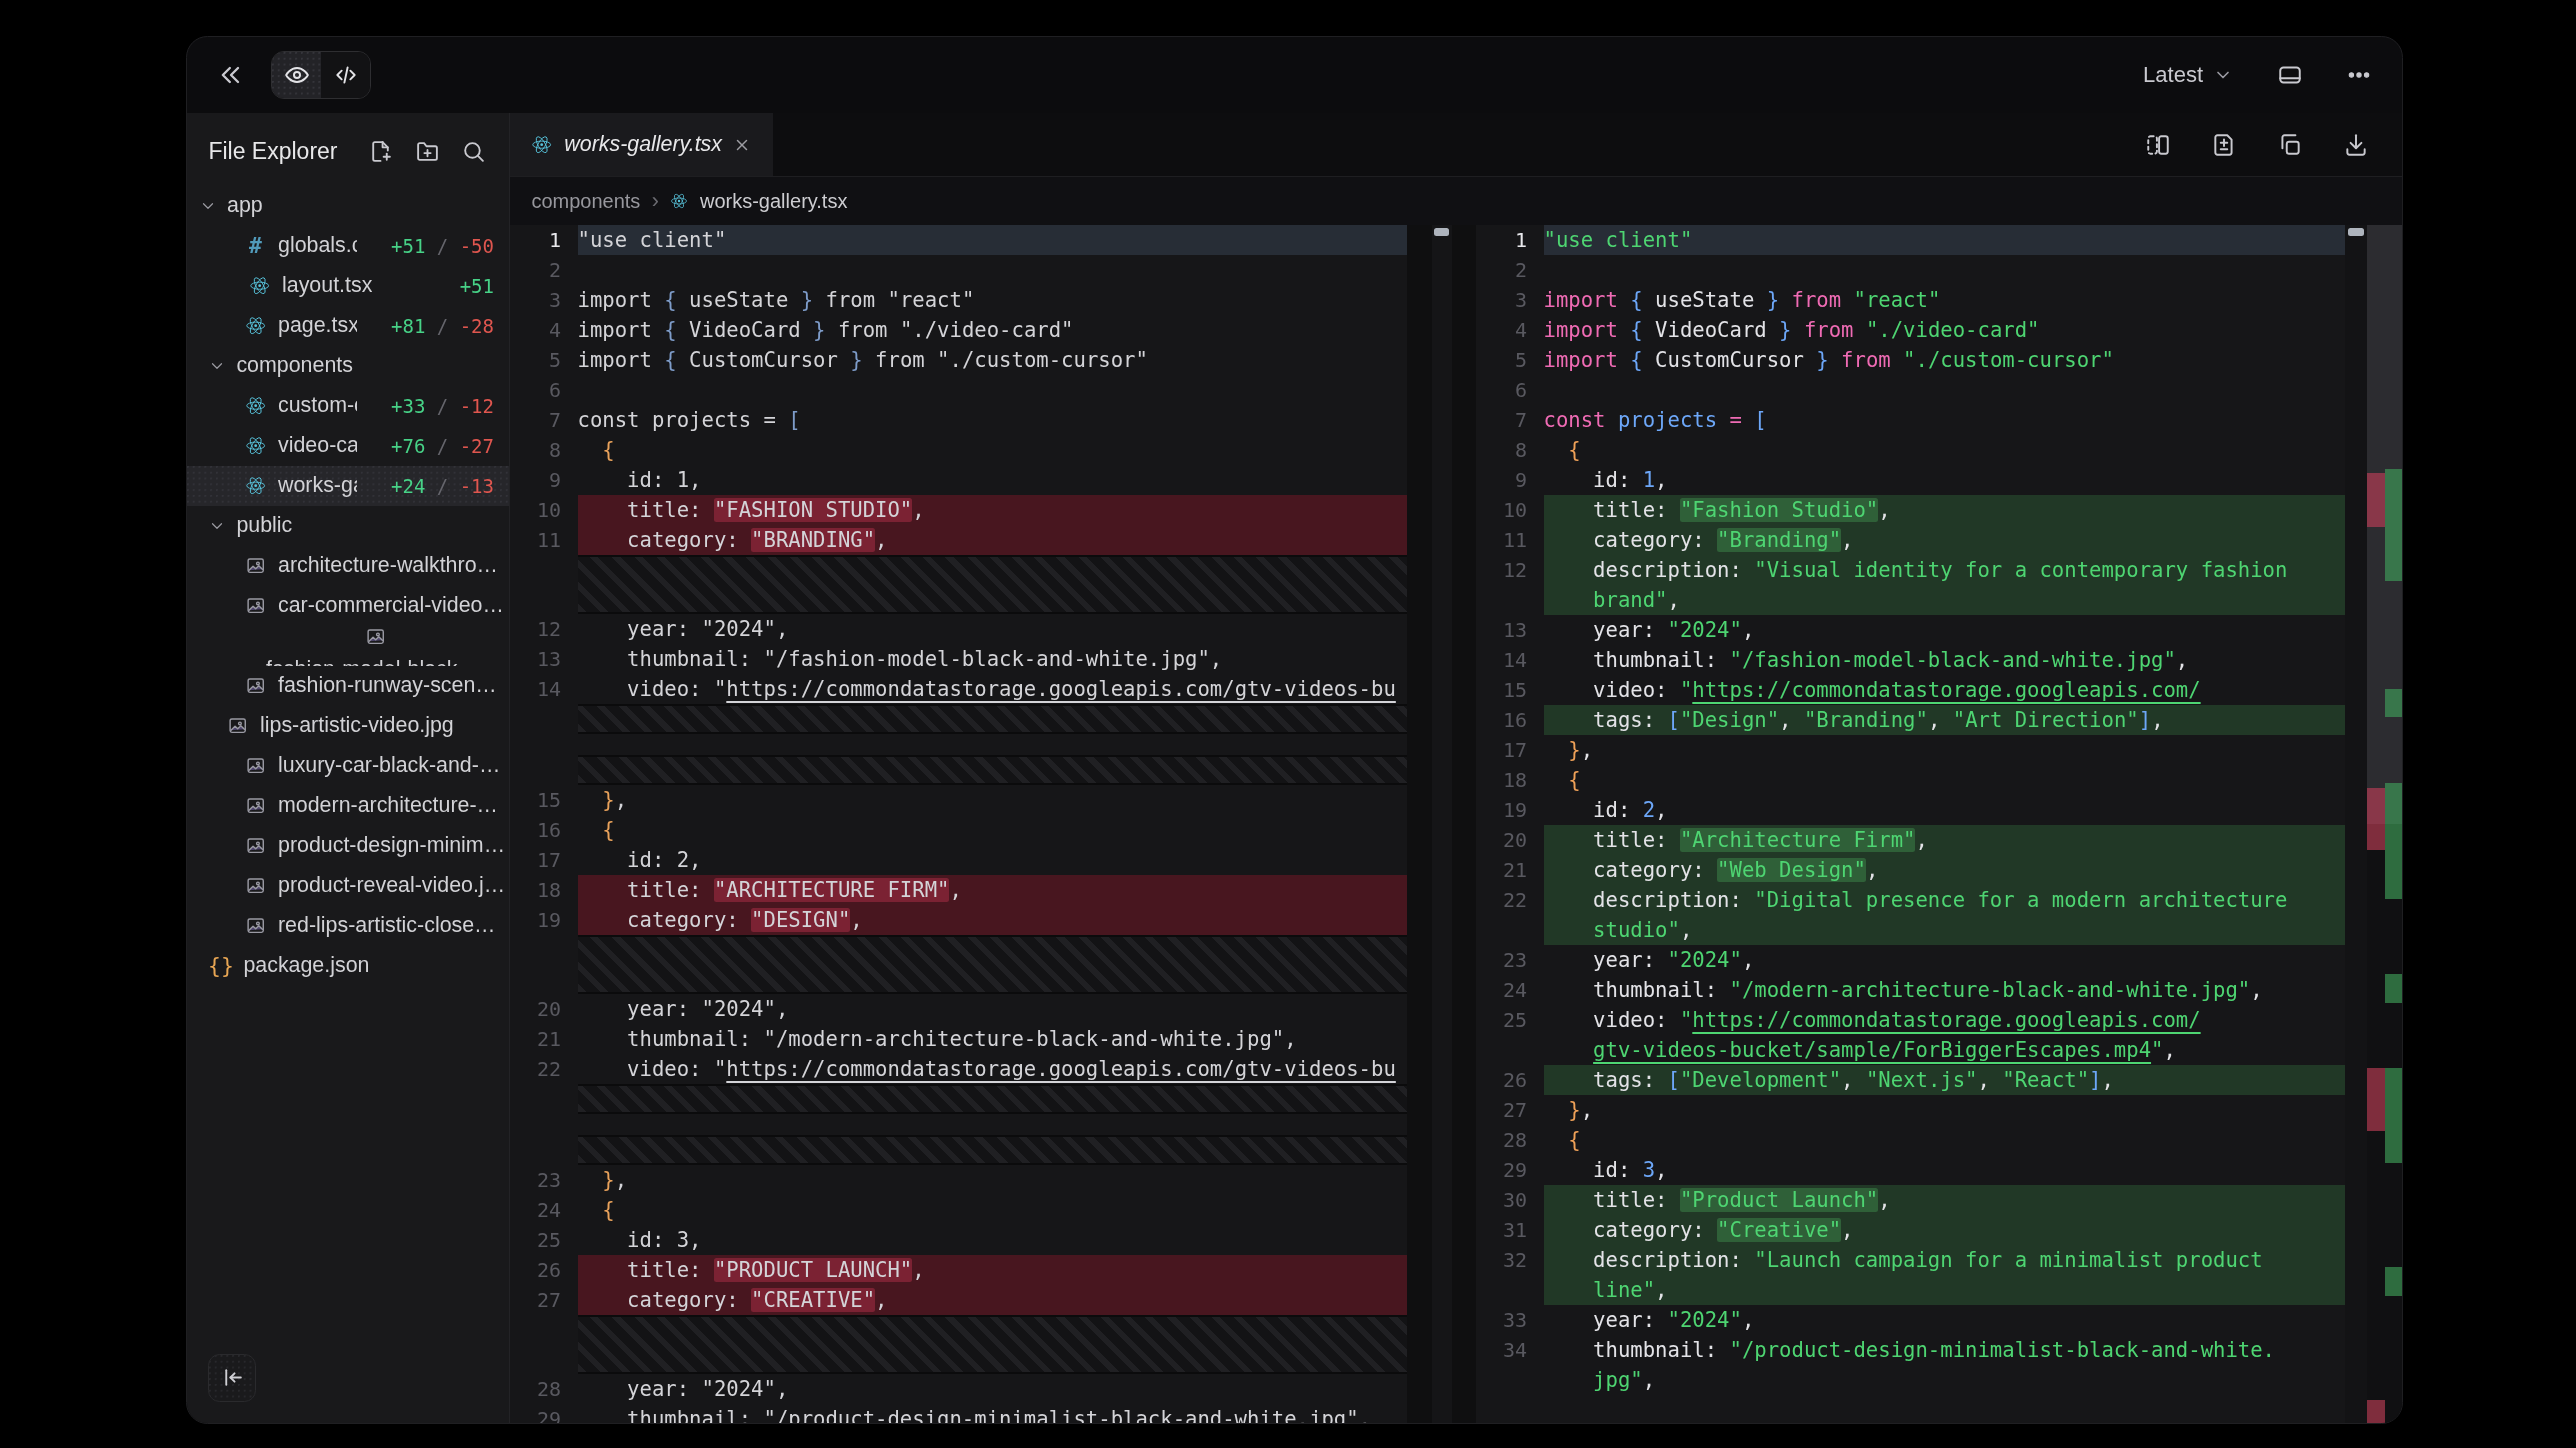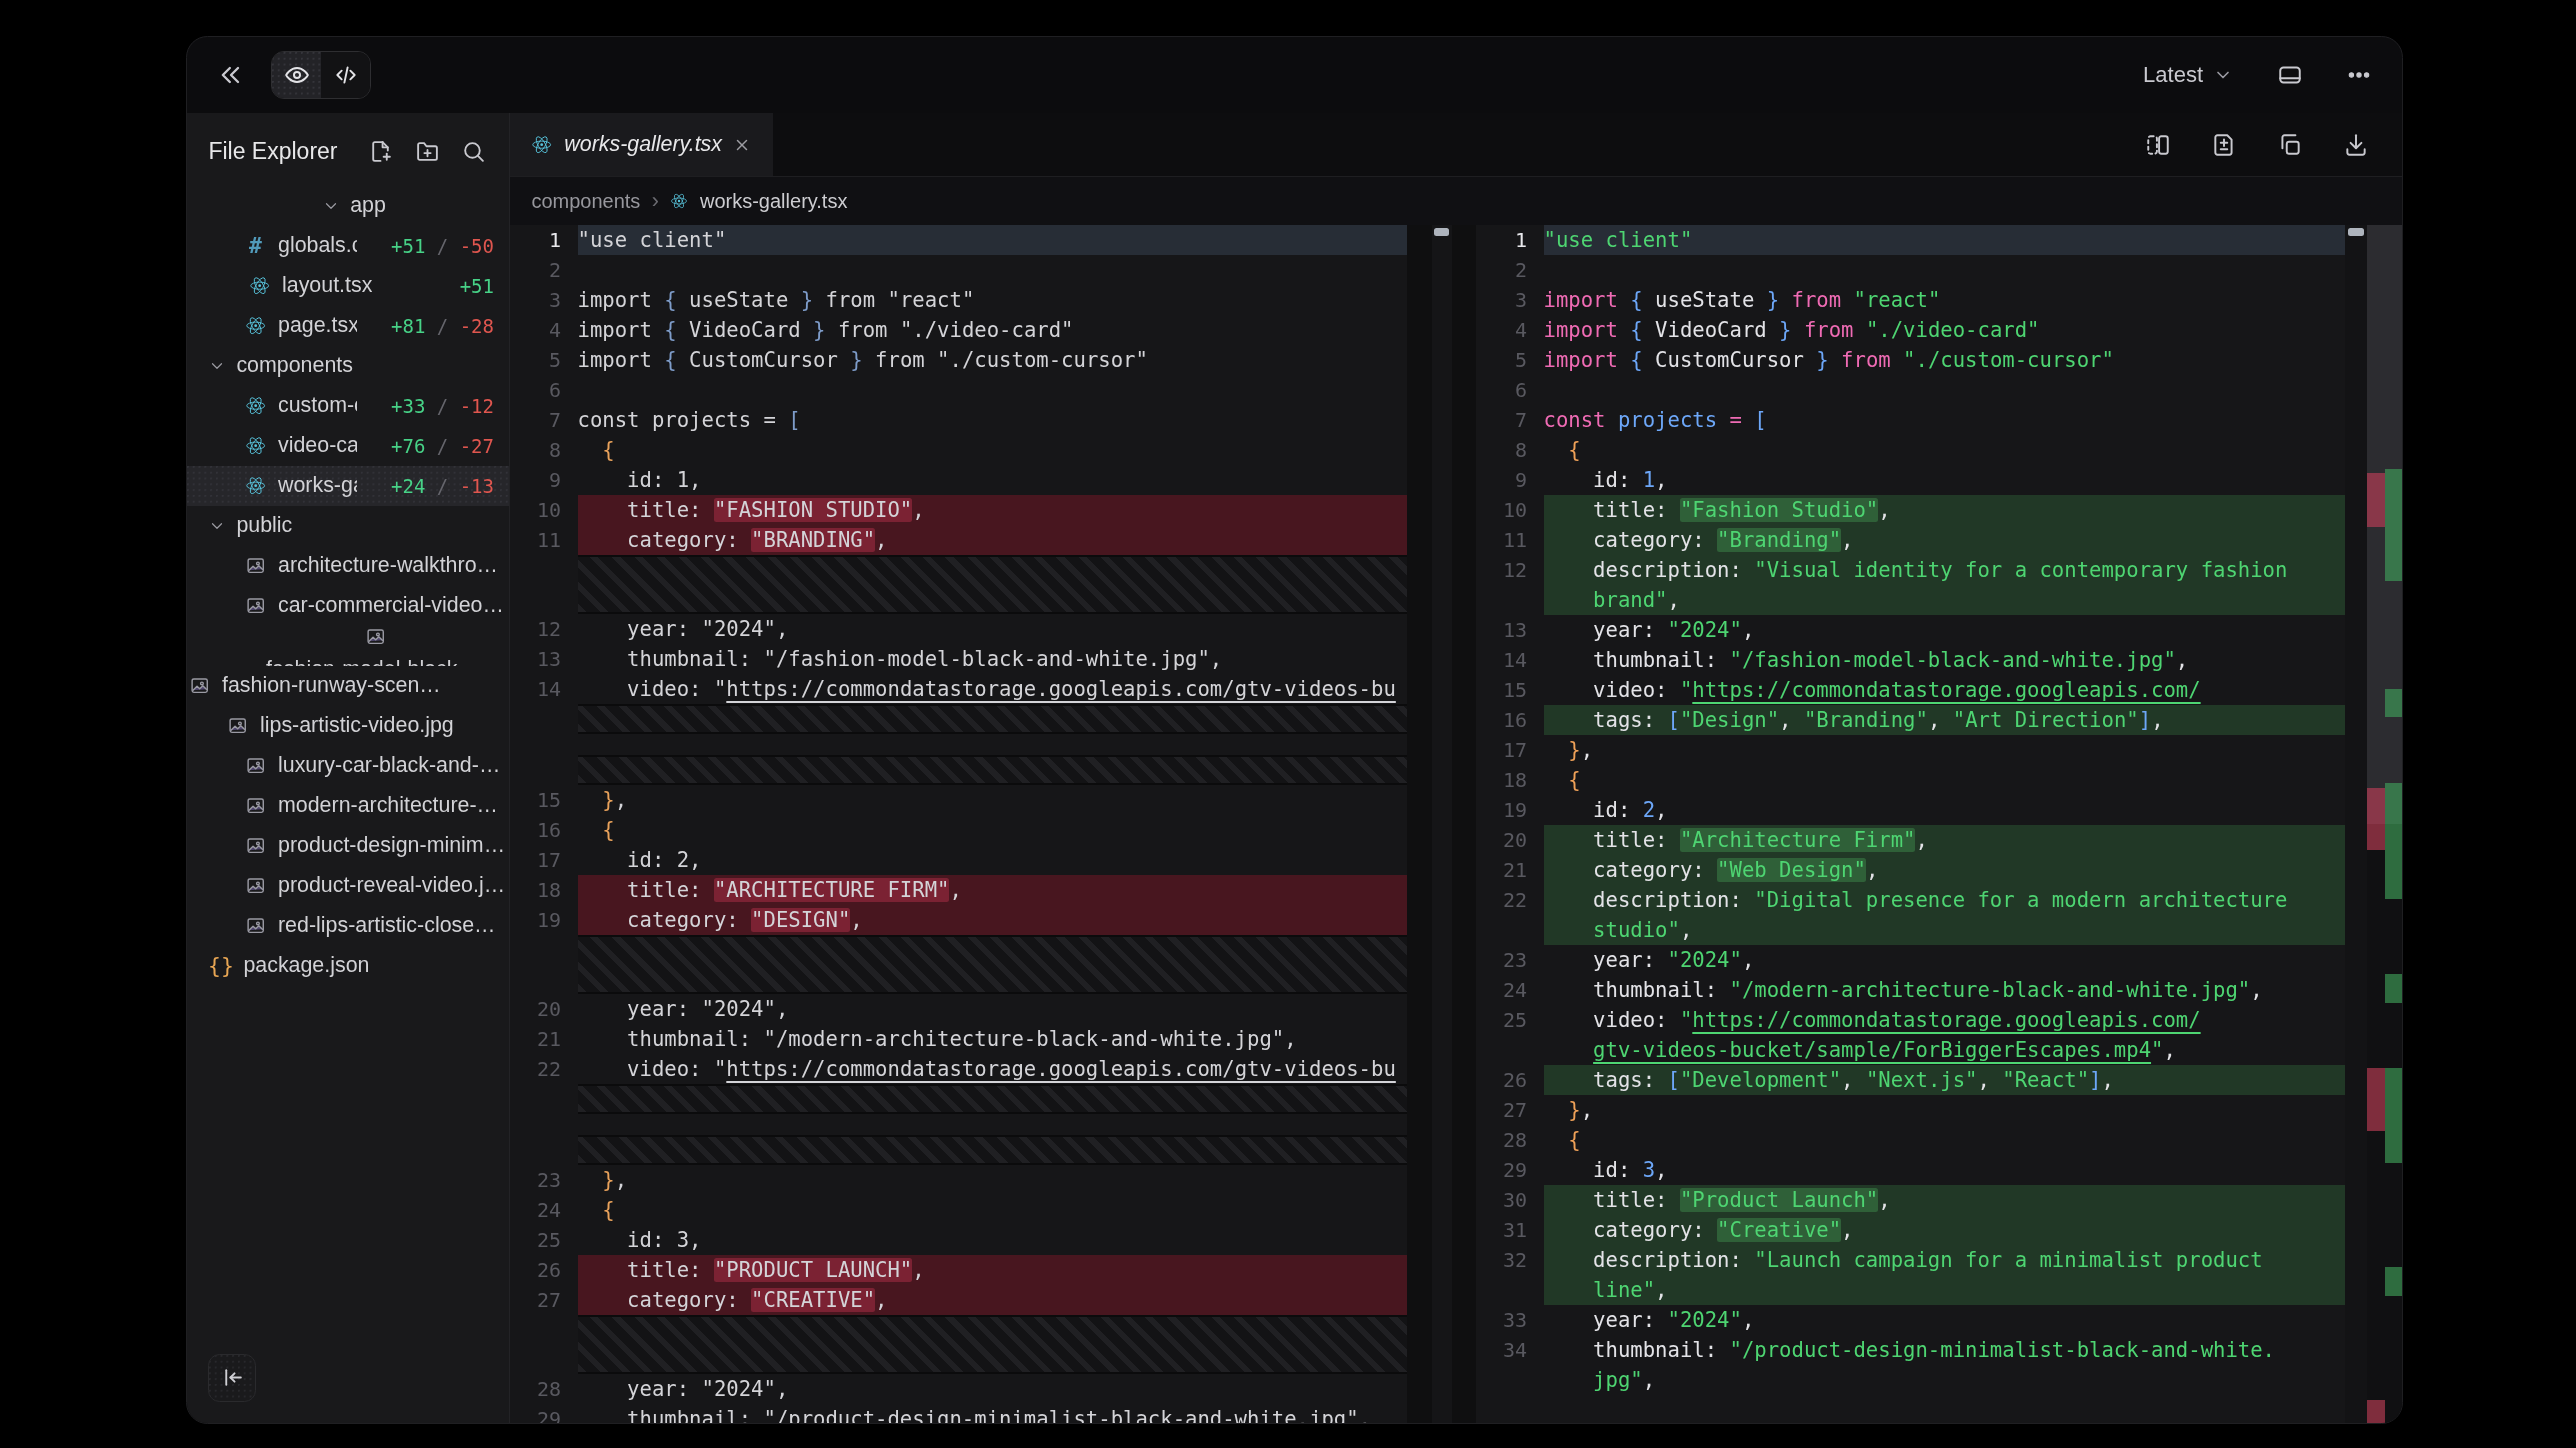--- a/index.html
+++ b/index.html
@@ -156,21 +156,21 @@
           </button>
           <button class="icon-btn">
             <svg width="25" height="25" viewBox="0 0 24 24" fill="none" stroke="#b9b9bf" stroke-width="1.8" stroke-linecap="round" stroke-linejoin="round">
                 <circle cx="11" cy="11" r="7"></circle>
                 <line x1="16.5" y1="16.5" x2="21" y2="21"></line>
               </svg>
           </button>
         </div>
       </div>
       <div class="tree" id="tree">
-          <div class="titem" style="padding-left: 12px; justify-content: center;">
+          <div class="titem" style="padding-left: 12px;">
             <span class="chev">
               <svg width="18" height="18" viewBox="0 0 24 24" fill="none" stroke-width="1.6" stroke-linecap="round" stroke-linejoin="round" stroke="#9a9aa1">
                 <polyline points="6 9 12 15 18 9"></polyline>
               </svg>
             </span>
             <span class="lbl">app</span>
           </div>
           <div class="titem" style="padding-left: 56px;">
             <span class="ficon">
               <span class="hash">#</span>
@@ -277,21 +277,21 @@
           <div class="titem" style="padding-left: 56px; flex-direction: column;">
             <span class="ficon">
               <svg width="21.4" height="21.4" viewBox="0 0 24 24" fill="none" stroke-width="1.6" stroke-linecap="round" stroke-linejoin="round" stroke="#9a9aa4">
                 <rect x="3.5" y="4.5" width="17" height="15" rx="2"></rect>
                 <circle cx="14.5" cy="9.5" r="1.5"></circle>
                 <path d="m4.5 17 4.5-4.5 3 3L15.5 12l4 4" fill="#8d7bd0" fill-opacity="0.45"></path>
               </svg>
             </span>
             <span class="lbl">fashion-model-black-…</span>
           </div>
-          <div class="titem" style="">
+          <div class="titem" style="padding-left: 56px;">
             <span class="ficon">
               <svg width="21.4" height="21.4" viewBox="0 0 24 24" fill="none" stroke-width="1.6" stroke-linecap="round" stroke-linejoin="round" stroke="#9a9aa4">
                 <rect x="3.5" y="4.5" width="17" height="15" rx="2"></rect>
                 <circle cx="14.5" cy="9.5" r="1.5"></circle>
                 <path d="m4.5 17 4.5-4.5 3 3L15.5 12l4 4" fill="#8d7bd0" fill-opacity="0.45"></path>
               </svg>
             </span>
             <span class="lbl">fashion-runway-scen…</span>
           </div>
           <div class="titem" style="padding-left: 38px;">

